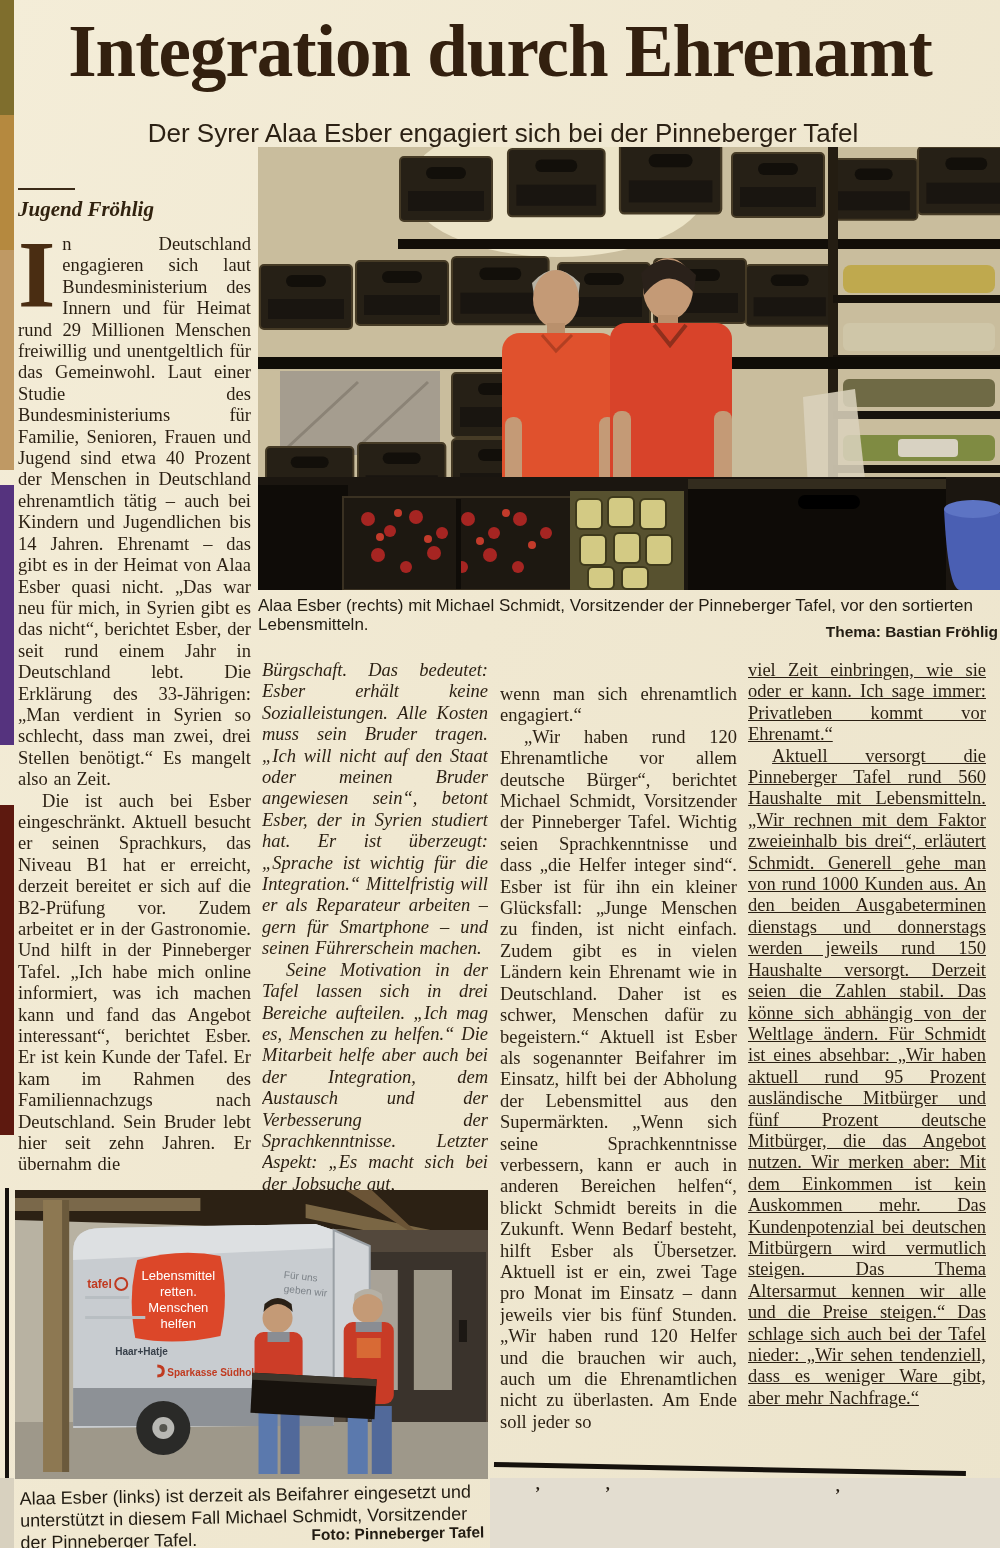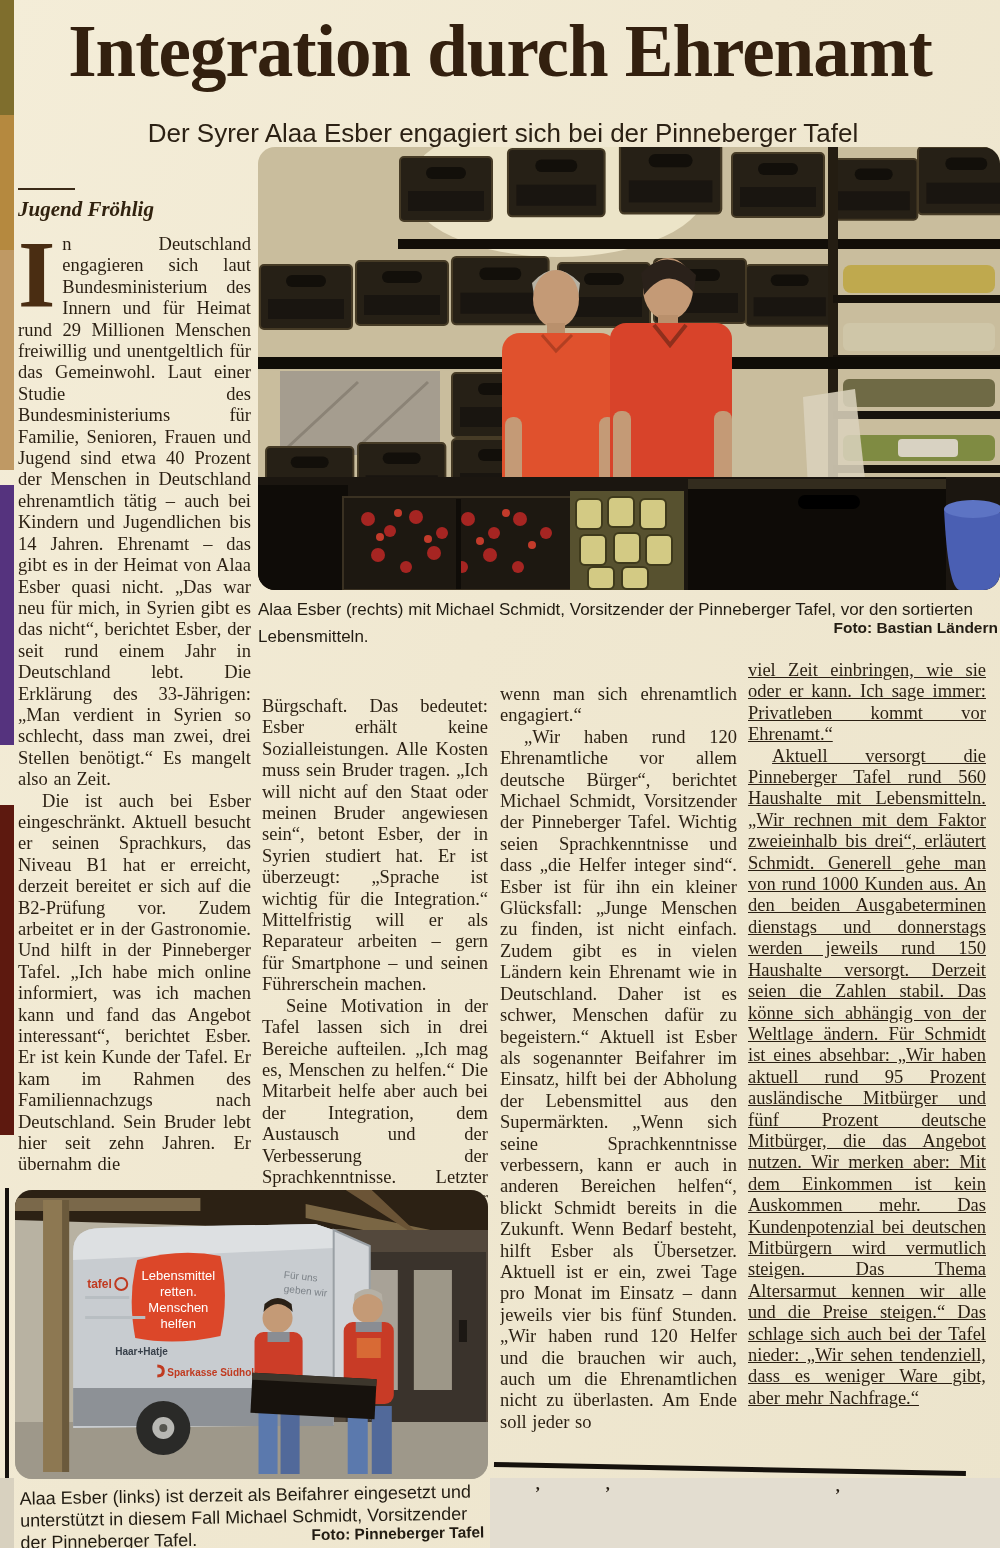--- a/index.html
+++ b/index.html
@@ -23,40 +23,40 @@
     font-family:"Liberation Sans", sans-serif; font-size:26px; font-weight:500;
     color:#2c2114;
     padding-left:6px;
   }
   .byline-rule { position:absolute; left:18px; top:188px; width:57px; height:2px; background:#3c2b18; }
   .byline {
     position:absolute; left:18px; top:197px;
     font:italic 700 21px "Liberation Serif", serif; color:#31220f;
   }
 
-  figure { position:absolute; overflow:hidden;border-radius:17px; }
+  figure { position:absolute; overflow:hidden; }
   .photo-main { left:258px; top:147px; width:742px; height:443px; }
   .photo-van  { left:15px;  top:1190px; width:473px; height:289px; }
   figure svg { display:block; width:100%; height:100%; }
 
   .caption {
     position:absolute; font-family:"Liberation Sans", sans-serif;
-    font-size:17px; line-height:27px; color:#221c12;
+    font-size:17px; line-height:19px; color:#221c12;
   }
   .caption-main { left:258px; top:596px; width:742px; height:46px; }
   .caption-van  { left:20px;  top:1484px; width:466px; height:64px; font-size:18px; line-height:22px; transform:rotate(-0.9deg); }
   .credit { position:absolute; right:2px; bottom:1px; font-weight:700; font-size:15.5px; }
 
   .col {
     position:absolute; text-align:justify; overflow:hidden;
     font-family:"Liberation Serif", serif; font-size:18.5px; line-height:21.4px;
     color:#2a1f12; hyphens:auto; -webkit-hyphens:auto; word-spacing:1px;
   }
   .col1 { left:18px;  top:234px; width:233px; height:960px; }
-  .col2 { left:262px; top:696px; width:226px; height:532px; }
+  .col2 { left:262px; top:660px; width:226px; height:532px;font-style:italic; }
   .col3 { left:500px; top:684px; width:237px; height:806px; }
   .col4 { left:748px; top:660px; width:238px; height:788px;text-decoration:underline; }
   .col p.indent { text-indent:1.3em; }
   .dropcap {
     float:left; font-family:"Liberation Serif", serif; font-weight:700;
     font-size:96px; line-height:82px; height:84px; padding-right:7px;
     color:#4a2d12;
   }
 
   .bottom-area { position:absolute; left:490px; top:1478px; width:510px; height:70px; background:#e3ddd0; }
@@ -211,30 +211,30 @@
 
       <g>
         <path d="M686,362 Q690,443 702,443 L742,443 L742,366 Q714,352 686,362 Z" fill="#4a5fb3"></path>
         <ellipse cx="715" cy="362" rx="29" ry="9" fill="#5d74c4"></ellipse>
       </g>
     </svg>
   </figure>
 
   <div class="caption caption-main">
     <span>Alaa Esber (rechts) mit Michael Schmidt, Vorsitzender der Pinneberger Tafel, vor den sortierten Lebensmitteln.</span>
-    <span class="credit">Foto: Bastian Ländern</span>
+    <span class="credit">Thema: Bastian Fröhlig</span>
   </div>
 
   <div class="col col1">
     <p><span class="dropcap">I</span><span>n Deutschland engagieren sich laut Bundesministerium des Innern und für Heimat rund 29 Millionen Menschen freiwillig und unentgeltlich für das Gemeinwohl. Laut einer Studie des Bundesministeriums für Familie, Senioren, Frauen und Jugend sind etwa 40 Prozent der Menschen in Deutschland ehrenamtlich tätig – auch bei Kindern und Jugendlichen bis 14 Jahren. Ehrenamt – das gibt es in der Heimat von Alaa Esber quasi nicht. „Das war neu für mich, in Syrien gibt es das nicht“, berichtet Esber, der seit rund einem Jahr in Deutschland lebt. Die Erklärung des 33-Jährigen: „Man verdient in Syrien so schlecht, dass man zwei, drei Stellen benötigt.“ Es mangelt also an Zeit.</span></p>
     <p class="indent">Die ist auch bei Esber eingeschränkt. Aktuell besucht er seinen Sprachkurs, das Niveau B1 hat er erreicht, derzeit bereitet er sich auf die B2-Prüfung vor. Zudem arbeitet er in der Gastronomie. Und hilft in der Pinneberger Tafel. „Ich habe mich online informiert, was ich machen kann und fand das Angebot interessant“, berichtet Esber. Er ist kein Kunde der Tafel. Er kam im Rahmen des Familiennachzugs nach Deutschland. Sein Bruder lebt hier seit zehn Jahren. Er übernahm die</p>
   </div>
   <div class="col col2">
     <p>Bürgschaft. Das bedeutet: Esber erhält keine Sozialleistungen. Alle Kosten muss sein Bruder tragen. „Ich will nicht auf den Staat oder meinen Bruder angewiesen sein“, betont Esber, der in Syrien studiert hat. Er ist überzeugt: „Sprache ist wichtig für die Integration.“ Mittelfristig will er als Reparateur arbeiten – gern für Smartphone – und seinen Führerschein machen.</p>
-    <p class="indent">Seine Motivation in der Tafel lassen sich in drei Bereiche aufteilen. „Ich mag es, Menschen zu helfen.“ Die Mitarbeit helfe aber auch bei der Integration, dem Austausch und der Verbesserung der Sprachkenntnisse. Letzter Aspekt: „Es alle sich bei der Jobsuche gut,</p>
+    <p class="indent">Seine Motivation in der Tafel lassen sich in drei Bereiche aufteilen. „Ich mag es, Menschen zu helfen.“ Die Mitarbeit helfe aber auch bei der Integration, dem Austausch und der Verbesserung der Sprachkenntnisse. Letzter Aspekt: „Es macht sich bei der Jobsuche gut,</p>
   </div>
   <div class="col col3">
     <p>wenn man sich ehrenamtlich engagiert.“</p>
     <p class="indent">„Wir haben rund 120 Ehrenamtliche vor allem deutsche Bürger“, berichtet Michael Schmidt, Vorsitzender der Pinneberger Tafel. Wichtig seien Sprachkenntnisse und dass „die Helfer integer sind“. Esber ist für ihn ein kleiner Glücksfall: „Junge Menschen zu finden, ist nicht einfach. Zudem gibt es in vielen Ländern kein Ehrenamt wie in Deutschland. Daher ist es schwer, Menschen dafür zu begeistern.“ Aktuell ist Esber als sogenannter Beifahrer im Einsatz, hilft bei der Abholung der Lebensmittel aus den Supermärkten. „Wenn sich seine Sprachkenntnisse verbessern, kann er auch in anderen Bereichen helfen“, blickt Schmidt bereits in die Zukunft. Wenn Bedarf besteht, hilft Esber als Übersetzer. Aktuell ist er ein, zwei Tage pro Monat im Einsatz – dann jeweils vier bis fünf Stunden. „Wir haben rund 120 Helfer und die brauchen wir auch, auch um die Ehrenamtlichen nicht zu überlasten. Am Ende soll jeder so</p>
   </div>
   <div class="col col4">
     <p>viel Zeit einbringen, wie sie oder er kann. Ich sage immer: Privatleben kommt vor Ehrenamt.“</p>
     <p class="indent">Aktuell versorgt die Pinneberger Tafel rund 560 Haushalte mit Lebensmitteln. „Wir rechnen mit dem Faktor zweieinhalb bis drei“, erläutert Schmidt. Generell gehe man von rund 1000 Kunden aus. An den beiden Ausgabeterminen dienstags und donnerstags werden jeweils rund 150 Haushalte versorgt. Derzeit seien die Zahlen stabil. Das könne sich abhängig von der Weltlage ändern. Für Schmidt ist eines absehbar: „Wir haben aktuell rund 95 Prozent ausländische Mitbürger und fünf Prozent deutsche Mitbürger, die das Angebot nutzen. Wir merken aber: Mit dem Einkommen ist kein Auskommen mehr. Das Kundenpotenzial bei deutschen Mitbürgern wird vermutlich steigen. Das Thema Altersarmut kennen wir alle und die Preise steigen.“ Das schlage sich auch bei der Tafel nieder: „Wir sehen tendenziell, dass es weniger Ware gibt, aber mehr Nachfrage.“</p>
   </div>
 

